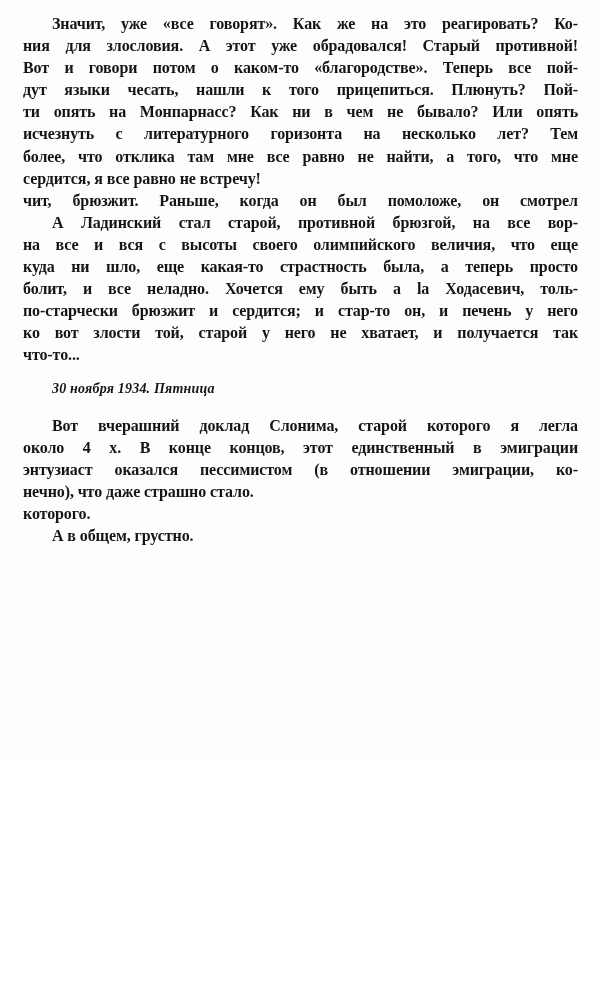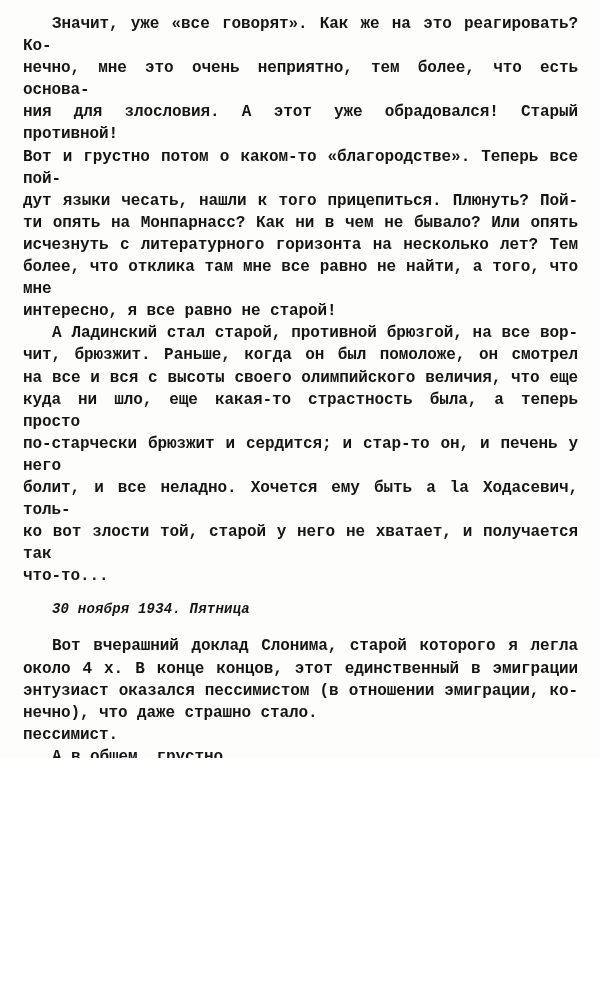--- a/index.html
+++ b/index.html
@@ -8,21 +8,21 @@
     --bg:#fdfdfc;
   }
   html,body{margin:0;padding:0;}
   body{background:#ffffff;}
   .page{
     position:relative;
     width:600px;
     height:758px;
     background:var(--bg);
     color:var(--ink);
-    font-family:Liberation Mono, monospace;
+    font-family:Liberation Serif, serif;
     overflow:hidden;
     box-sizing:border-box;
   }
   .text-block{
     position:absolute;
     left:23px;
     top:13px;
     width:555px;
   }
   .para{
@@ -56,46 +56,45 @@
   }
 </style>
 </head>
 <body>
 
 <div class="page">
   <div class="text-block">
 
     <p class="para">
         <span class="line first">Значит, уже «все говорят». Как же на это реагировать? Ко-</span>
-        <span class="line">нечно, мне это очень неприятно, тем более, что есть основа-</span>
         <span class="line">ния для злословия. А этот уже обрадовался! Старый противной!</span>
-        <span class="line">Вот и грустно потом о каком-то «благородстве». Теперь все пой-</span>
+        <span class="line">Вот и говори потом о каком-то «благородстве». Теперь все пой-</span>
         <span class="line">дут языки чесать, нашли к того прицепиться. Плюнуть? Пой-</span>
         <span class="line">ти опять на Монпарнасс? Как ни в чем не бывало? Или опять</span>
         <span class="line">исчезнуть с литературного горизонта на несколько лет? Тем</span>
         <span class="line">более, что отклика там мне все равно не найти, а того, что мне</span>
-        <span class="line last">интересно, я все равно не старой!</span>
+        <span class="line last">сердится, я все равно не встречу!</span>
       </p>
       <p class="para">
+        <span class="line">чит, брюзжит. Раньше, когда он был помоложе, он смотрел</span>
         <span class="line first">А Ладинский стал старой, противной брюзгой, на все вор-</span>
-        <span class="line">чит, брюзжит. Раньше, когда он был помоложе, он смотрел</span>
         <span class="line">на все и вся с высоты своего олимпийского величия, что еще</span>
         <span class="line">куда ни шло, еще какая-то страстность была, а теперь просто</span>
+        <span class="line">болит, и все неладно. Хочется ему быть a la Ходасевич, толь-</span>
         <span class="line">по-старчески брюзжит и сердится; и стар-то он, и печень у него</span>
-        <span class="line">болит, и все неладно. Хочется ему быть a la Ходасевич, толь-</span>
         <span class="line">ко вот злости той, старой у него не хватает, и получается так</span>
         <span class="line last">что-то...</span>
       </p>
       <h2 class="heading">30 ноября 1934. Пятница</h2>
       <p class="para">
         <span class="line first">Вот вчерашний доклад Слонима, старой которого я легла</span>
         <span class="line">около 4 х. В конце концов, этот единственный в эмиграции</span>
         <span class="line">энтузиаст оказался пессимистом (в отношении эмиграции, ко-</span>
         <span class="line last">нечно), что даже страшно стало.</span>
       </p>
       <p class="para">
-        <span class="line last">пессимист.</span>
+        <span class="line last">которого.</span>
       </p>
       <p class="para">
         <span class="line first last">А в общем, грустно.</span>
       </p>
   </div>
 </div>
 
 </body></html>

